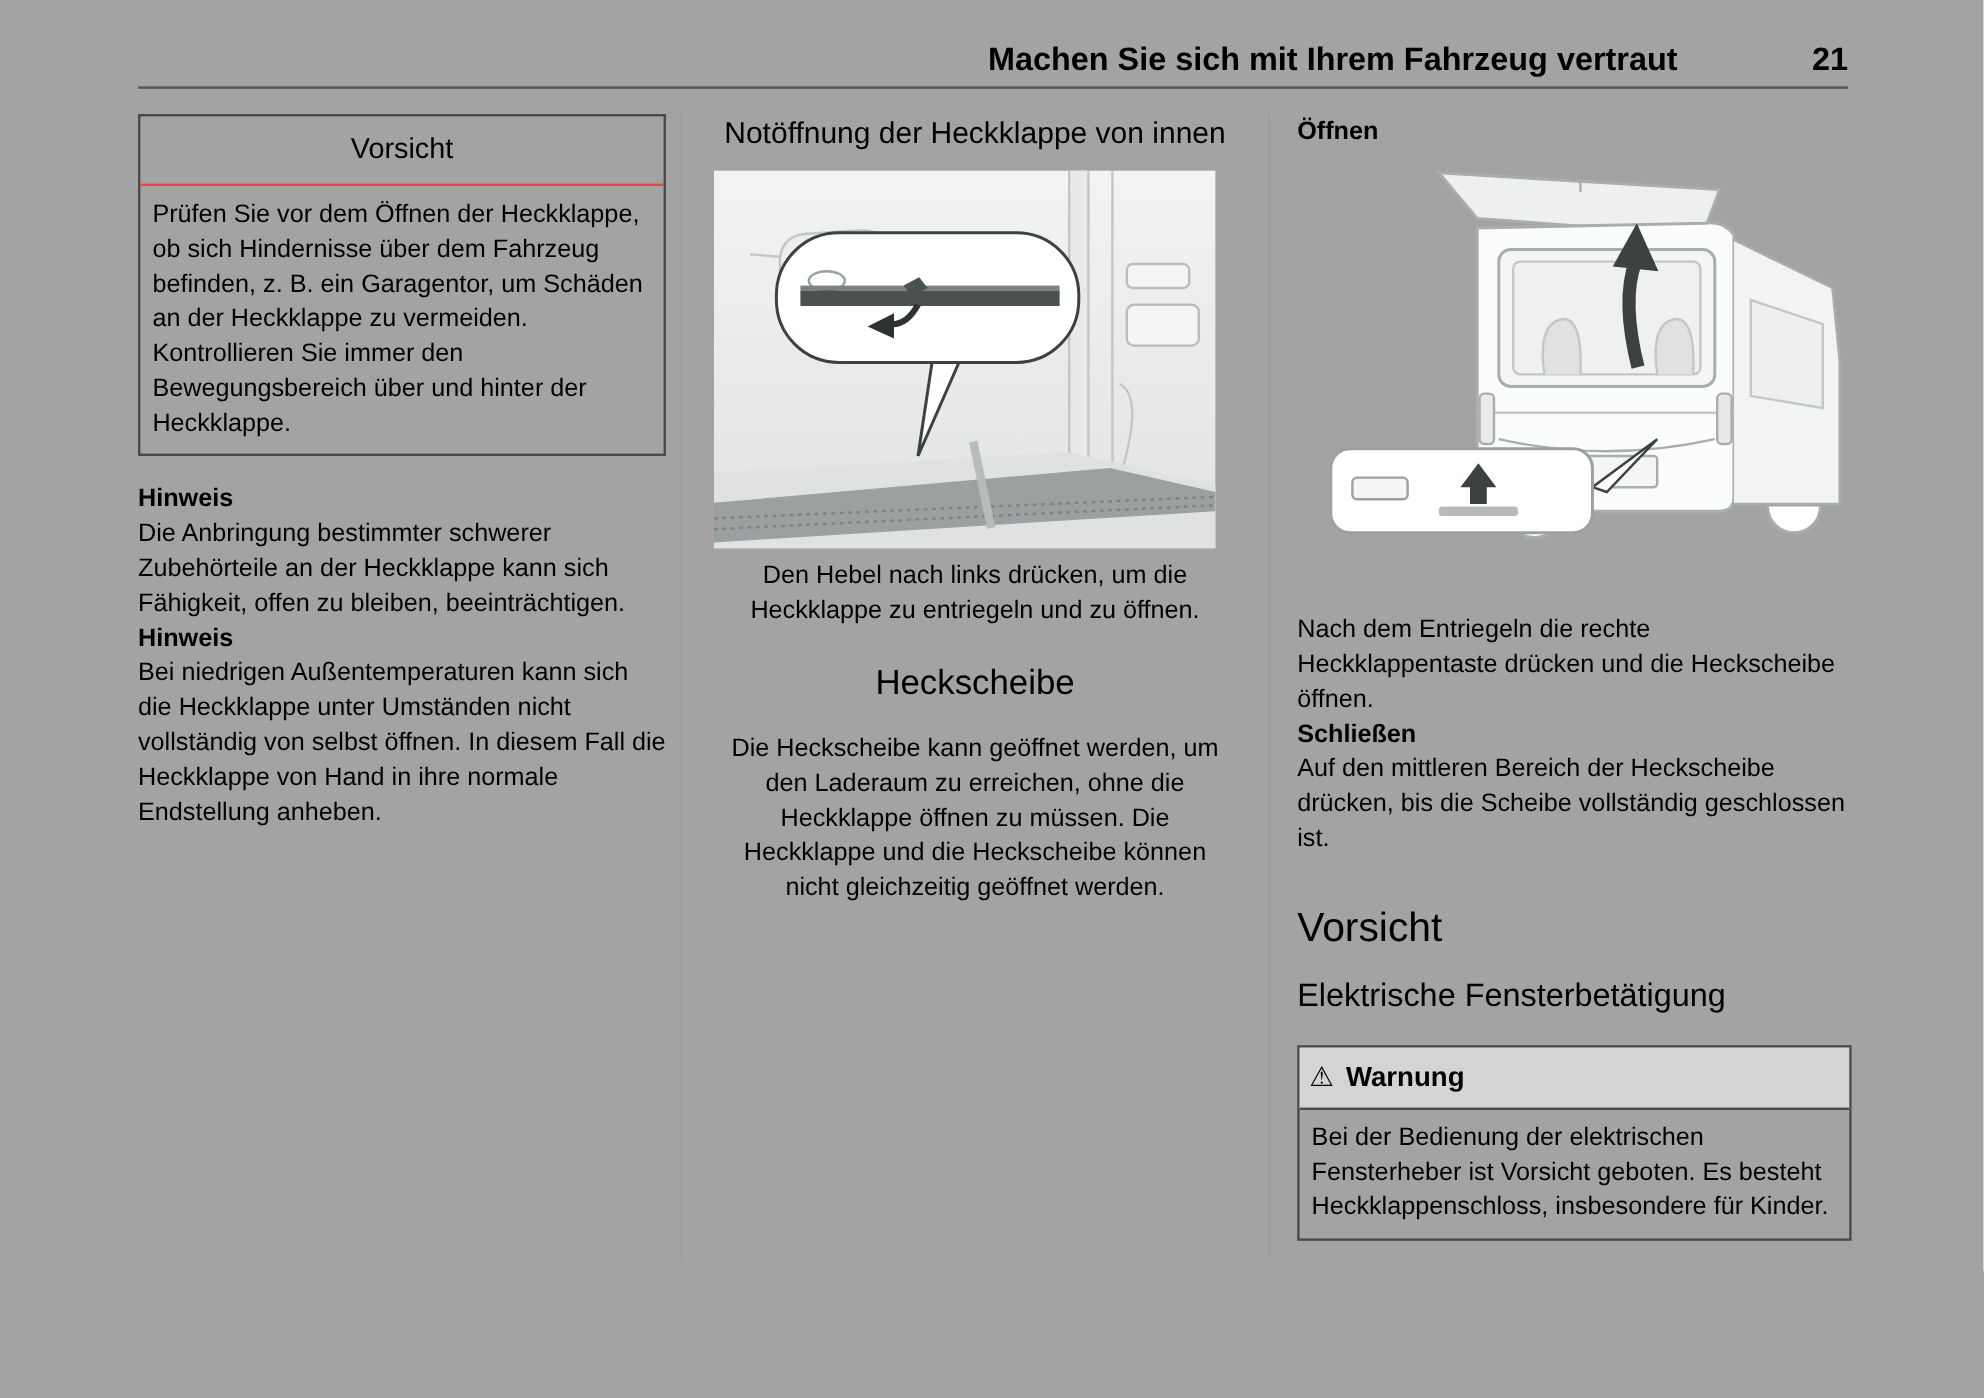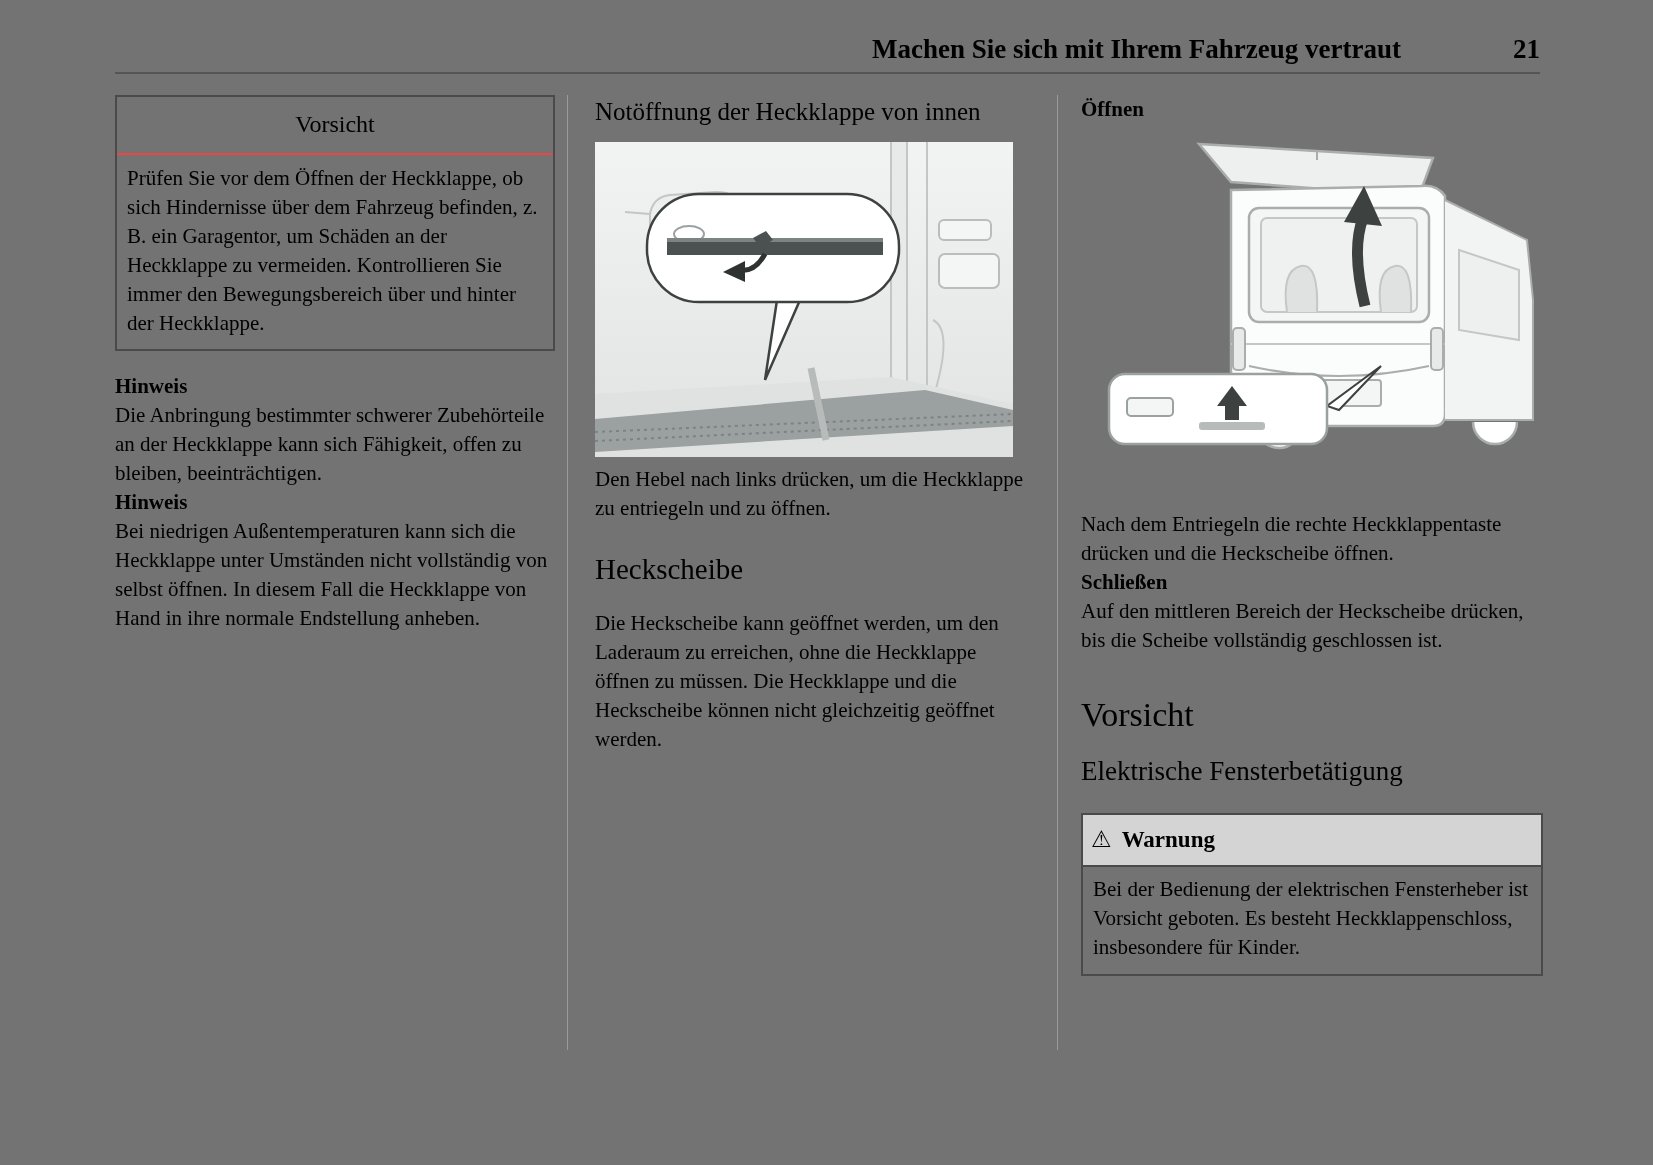--- a/index.html
+++ b/index.html
@@ -2,21 +2,21 @@
 <html><head>
 <meta charset="utf-8">
 <style>
   * { box-sizing: border-box; }
   html, body { margin: 0; padding: 0; background: #ffffff; }
   body {
     width: 1653px; height: 1165px; overflow: hidden;
     font-family: "Liberation Sans", sans-serif;
     color: #000;
   }
-  .page { position: relative; width: 1653px; height: 1165px; background: #737373; font-family: Liberation Serif, serif; }
+  .page { position: relative; width: 1653px; height: 1165px; background: #a3a3a3; }
 
   
   .header {
     position: absolute; top: 34px; left: 115px; width: 1425px;
     display: flex; justify-content: flex-end; align-items: baseline;
     font-weight: bold; font-size: 27px;
   }
   .header-title { margin-right: 112px; }
   .header-rule {
     position: absolute; top: 72px; left: 115px; width: 1425px;
@@ -26,21 +26,21 @@
   
   .columns {
     position: absolute; top: 95px; left: 115px;
     display: flex; align-items: flex-start;
   }
   .divider { width: 1px; height: 955px; background: #9a9a9a; }
   .d1 { margin-left: 12px; margin-right: 27px; }
   .d2 { margin-left: 27px; margin-right: 23px; }
   .col { font-size: 21px; line-height: 29px; }
   .col1 { width: 440px; }
-  .col2 { width: 435px; }
+  .col2 { width: 435px; text-align: center; }
   .col3 { width: 462px; }
 
   p { margin: 0; }
   .bold { font-weight: bold; }
 
   
   .caution-box { border: 2px solid #4a4a4a; width: 440px; }
   .caution-title {
     text-align: center; font-size: 24px; padding: 13px 10px 14px 10px;
     border-bottom: 2px solid #ef4444;

